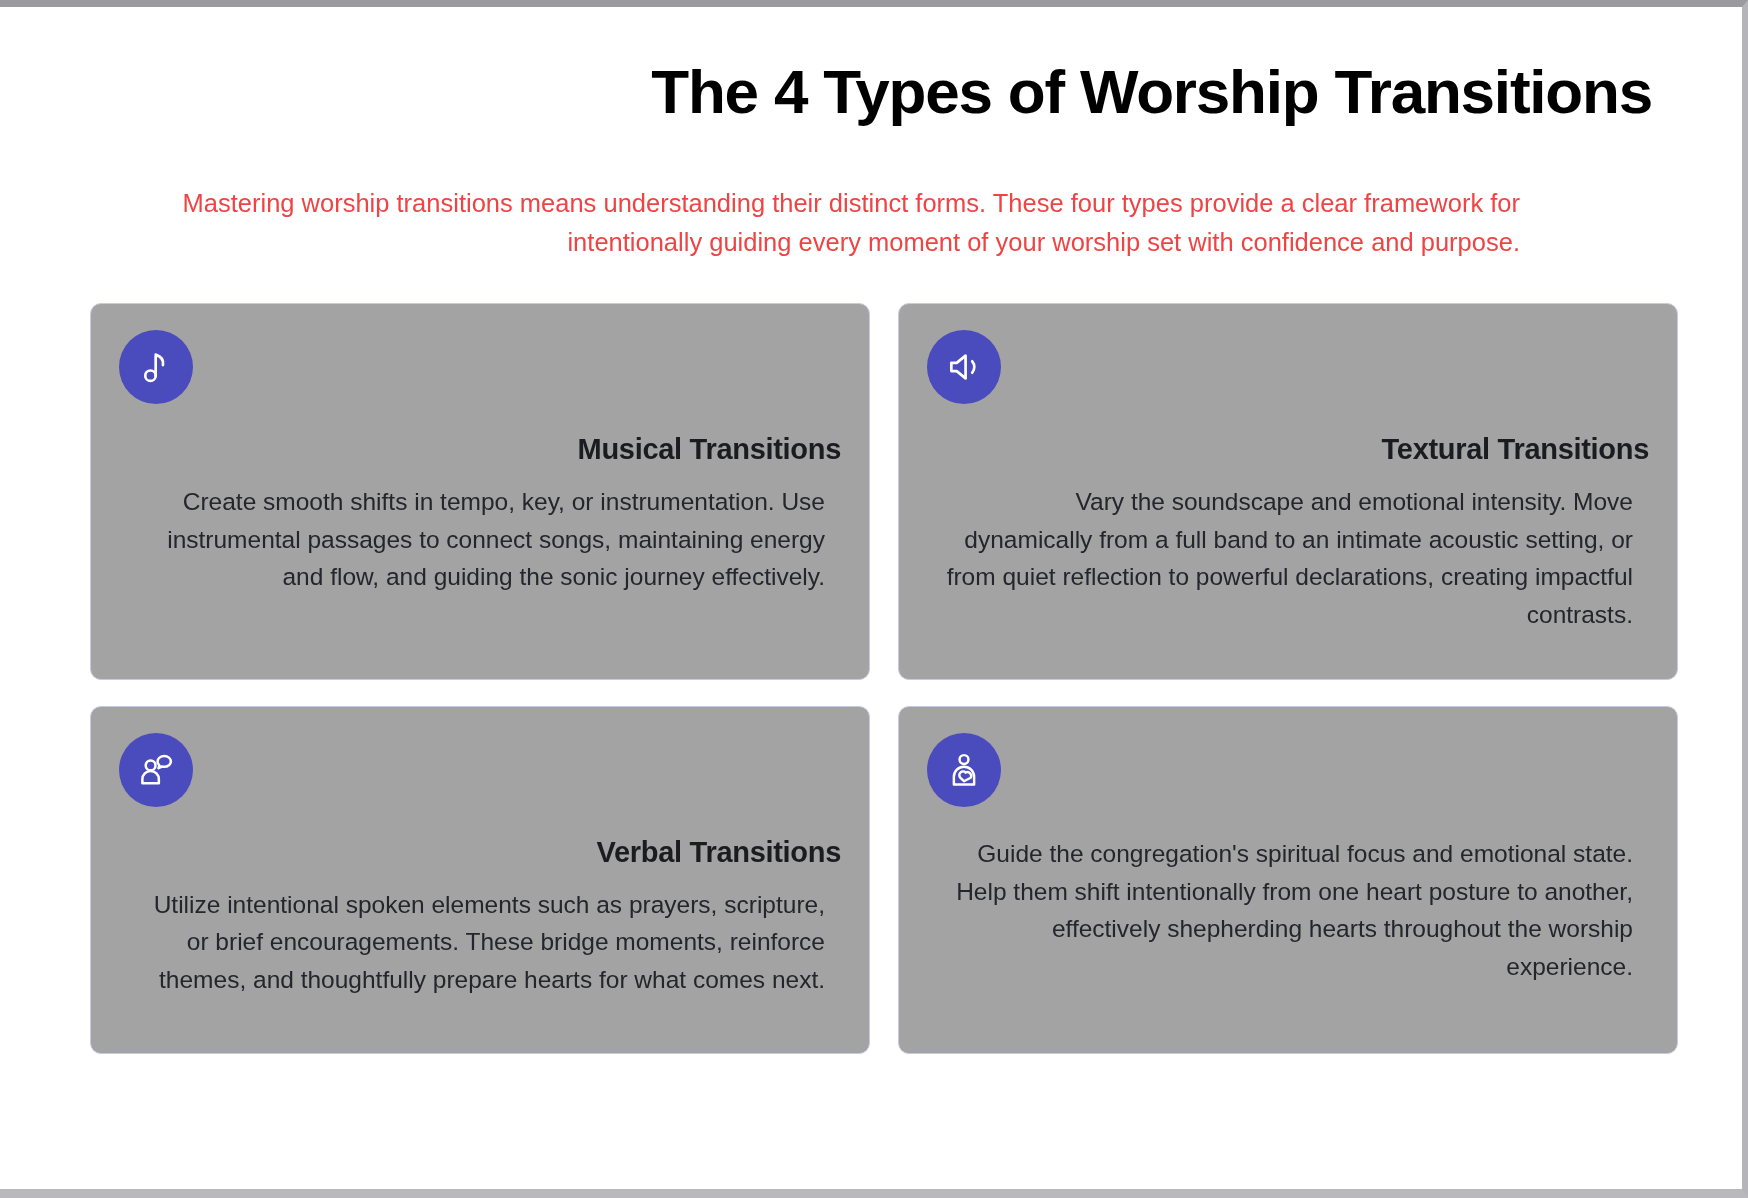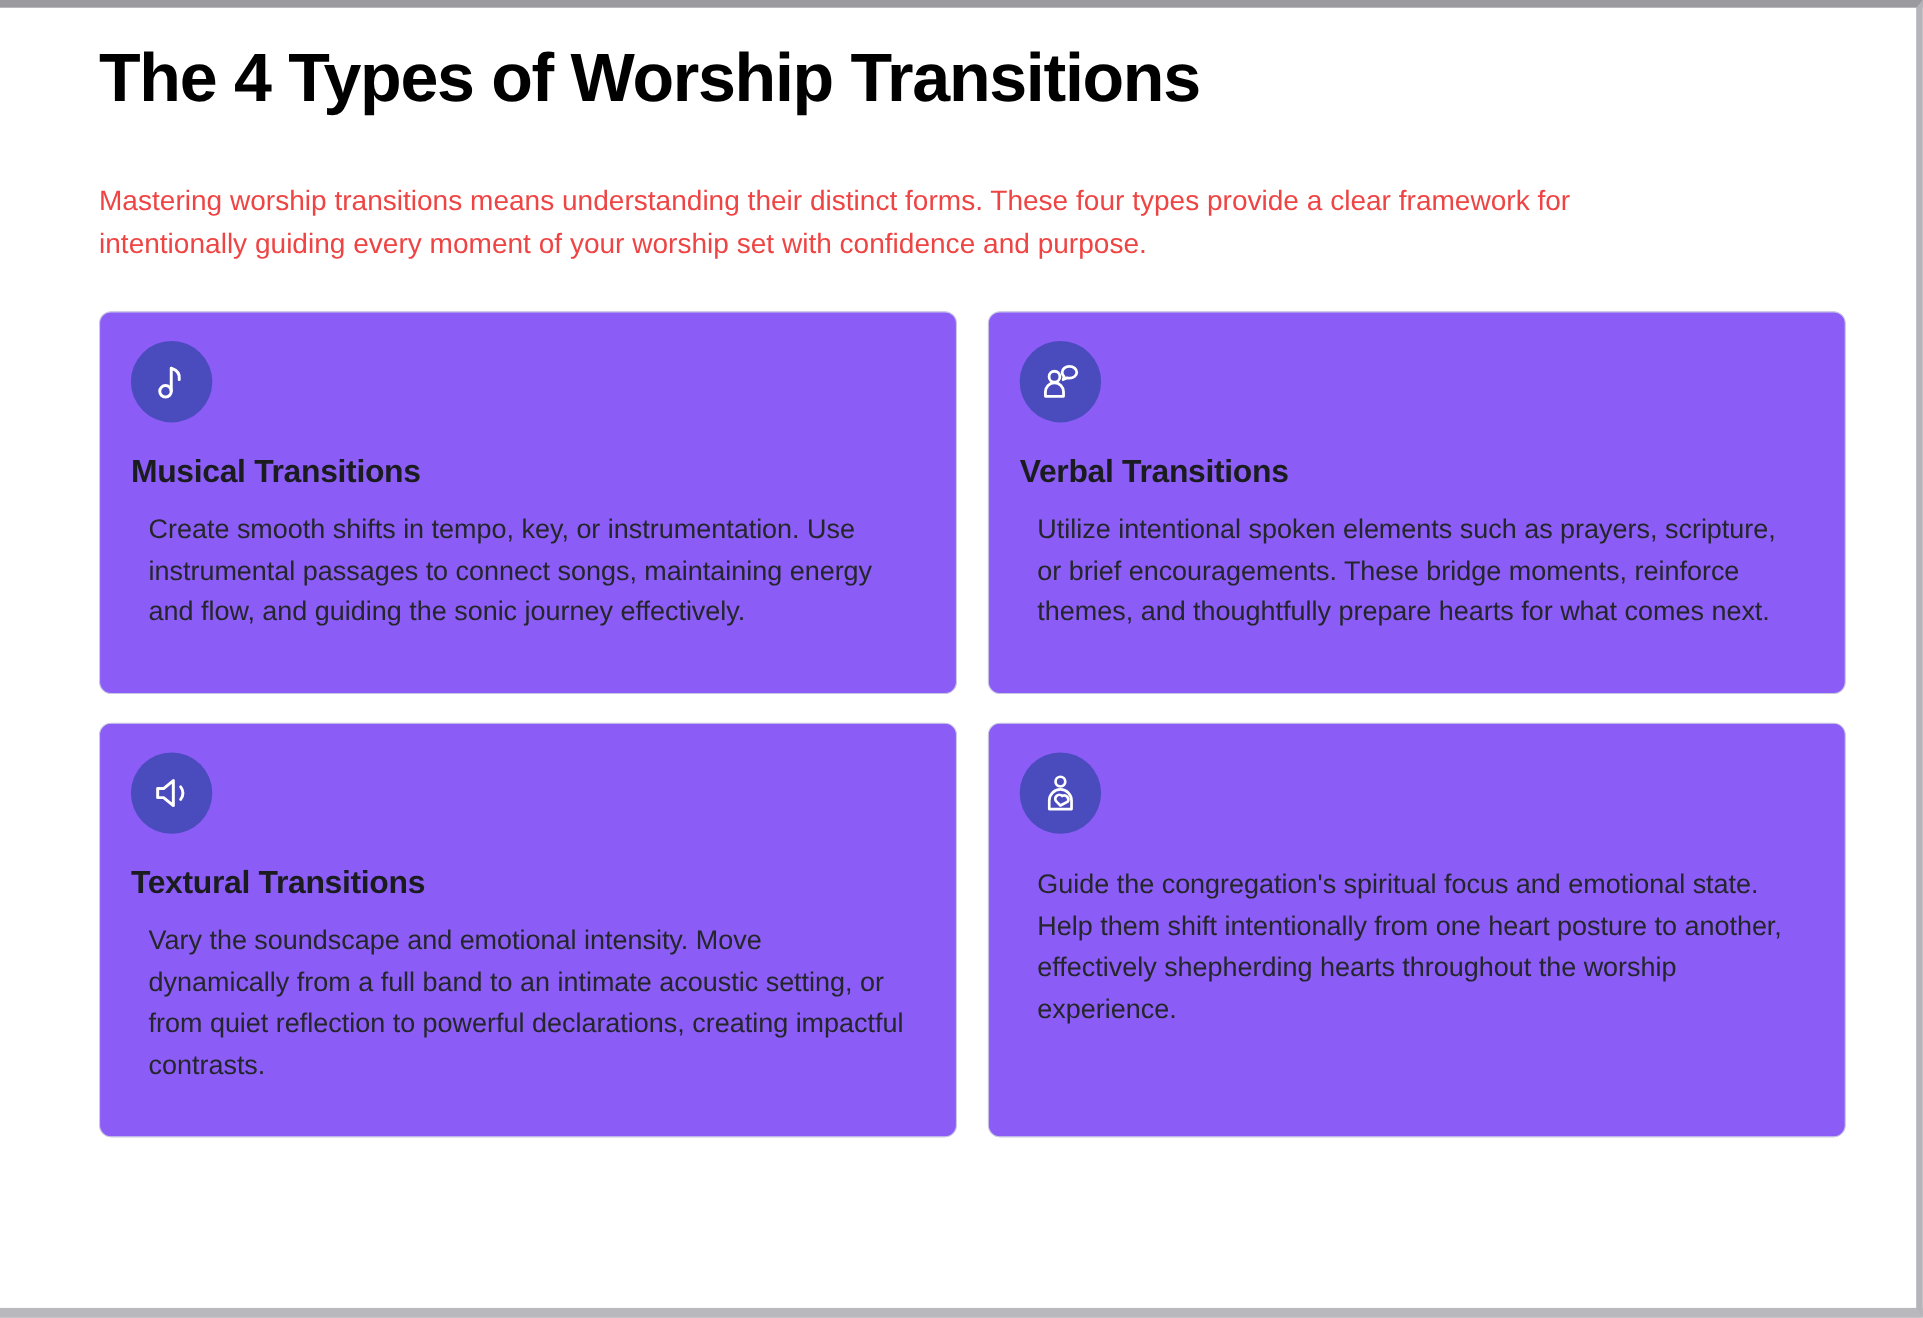--- a/index.html
+++ b/index.html
@@ -34,21 +34,22 @@
     top: 7px;
     left: 0;
     width: 1742px;
     height: 1182px;
     background: #ffffff;
     box-sizing: border-box;
     overflow: hidden;
   }
 
   .content {
-    padding: 32px 90px 0 90px;
+    padding: 52px 90px 0 90px;
+    text-align: right;
   }
 
   #page-title {
     font-size: 62px;
     font-weight: 700;
     line-height: 1.08;
     letter-spacing: -1.2px;
     color: #000000;
     margin: 0 0 0 0;
     white-space: nowrap;
@@ -64,21 +65,21 @@
 
   #card-grid {
     margin-top: 42px;
     display: grid;
     grid-template-columns: 780px 780px;
     column-gap: 28px;
     row-gap: 26px;
   }
 
   .card {
-    background: #8b5cf6;
+    background: #a3a3a3;
     border: 1px solid #c8c9e2;
     border-radius: 11px;
     box-sizing: border-box;
     padding: 26px 28px 30px 28px;
     min-height: 348px;
   }
 
   .card-icon {
     width: 74px;
     height: 74px;
@@ -127,39 +128,39 @@
             <circle cx="8.5" cy="17.5" r="3.3"></circle>
             <path d="M11.8 17.5V4.2c3.3 1.1 5.1 3.4 4.6 6.6"></path>
           </svg>
         </div>
         <h2 class="card-title">Musical Transitions</h2>
         <p class="card-body">Create smooth shifts in tempo, key, or instrumentation. Use instrumental passages to connect songs, maintaining energy and flow, and guiding the sonic journey effectively.</p>
       </div>
 
       <div class="card">
         <div class="card-icon">
+          <svg width="38" height="38" viewBox="0 0 24 24" fill="none" stroke="#ffffff" stroke-width="1.7" stroke-linecap="round" stroke-linejoin="round">
+            <path d="M4 9.4h3.4L13 4.8v14.4L7.4 14.6H4z"></path>
+            <path d="M17.2 8.4a5.6 5.6 0 0 1 0 7.2"></path>
+          </svg>
+        </div>
+        <h2 class="card-title">Textural Transitions</h2>
+        <p class="card-body">Vary the soundscape and emotional intensity. Move dynamically from a full band to an intimate acoustic setting, or from quiet reflection to powerful declarations, creating impactful contrasts.</p>
+      </div>
+
+      <div class="card">
+        <div class="card-icon">
           <svg width="38" height="38" viewBox="0 0 24 24" fill="none" stroke="#ffffff" stroke-width="1.6" stroke-linecap="round" stroke-linejoin="round">
             <circle cx="8.6" cy="9.1" r="3.1"></circle>
             <path d="M3.4 20.4v-2.6a5.2 5.2 0 0 1 5.2-5.2h0a5.2 5.2 0 0 1 5.2 5.2v2.6z"></path>
             <path d="M17.2 3.2c2.3 0 4.2 1.5 4.2 3.4s-1.9 3.4-4.2 3.4c-.5 0-1-.07-1.45-.2l-2.15 1 .5-1.7c-.68-.62-1.1-1.45-1.1-2.5 0-1.9 1.88-3.4 4.2-3.4z"></path>
           </svg>
         </div>
         <h2 class="card-title">Verbal Transitions</h2>
         <p class="card-body">Utilize intentional spoken elements such as prayers, scripture, or brief encouragements. These bridge moments, reinforce themes, and thoughtfully prepare hearts for what comes next.</p>
-      </div>
-
-      <div class="card">
-        <div class="card-icon">
-          <svg width="38" height="38" viewBox="0 0 24 24" fill="none" stroke="#ffffff" stroke-width="1.7" stroke-linecap="round" stroke-linejoin="round">
-            <path d="M4 9.4h3.4L13 4.8v14.4L7.4 14.6H4z"></path>
-            <path d="M17.2 8.4a5.6 5.6 0 0 1 0 7.2"></path>
-          </svg>
-        </div>
-        <h2 class="card-title">Textural Transitions</h2>
-        <p class="card-body">Vary the soundscape and emotional intensity. Move dynamically from a full band to an intimate acoustic setting, or from quiet reflection to powerful declarations, creating impactful contrasts.</p>
       </div>
 
       <div class="card">
         <div class="card-icon">
           <svg width="38" height="38" viewBox="0 0 24 24" fill="none" stroke="#ffffff" stroke-width="1.55" stroke-linecap="round" stroke-linejoin="round">
             <circle cx="12" cy="5.4" r="2.8"></circle>
             <path d="M5.6 21.2v-4.9A6.4 6.4 0 0 1 12 9.9h0a6.4 6.4 0 0 1 6.4 6.4v4.9z"></path>
             <path d="M12 19.1l-2.25-2.2c-.95-.93-.95-2.35 0-3.28a2.4 2.4 0 0 1 3.32-.03l-.07.06.07-.06a2.4 2.4 0 0 1 3.18 3.31z"></path>
           </svg>
         </div>

